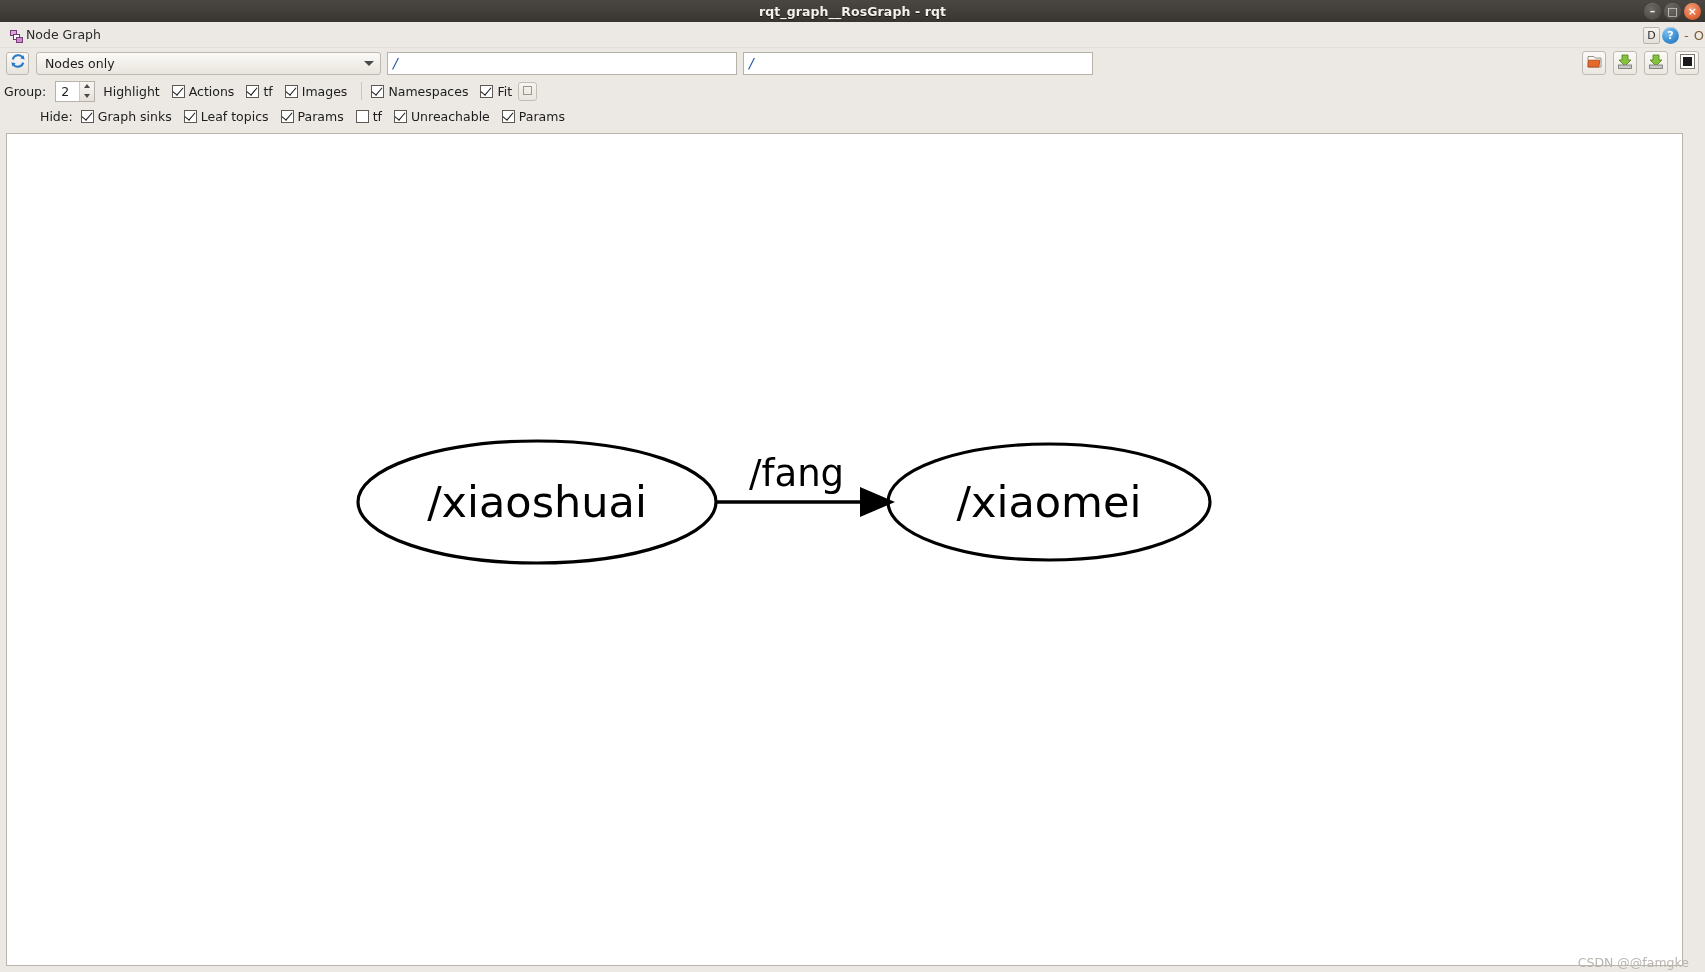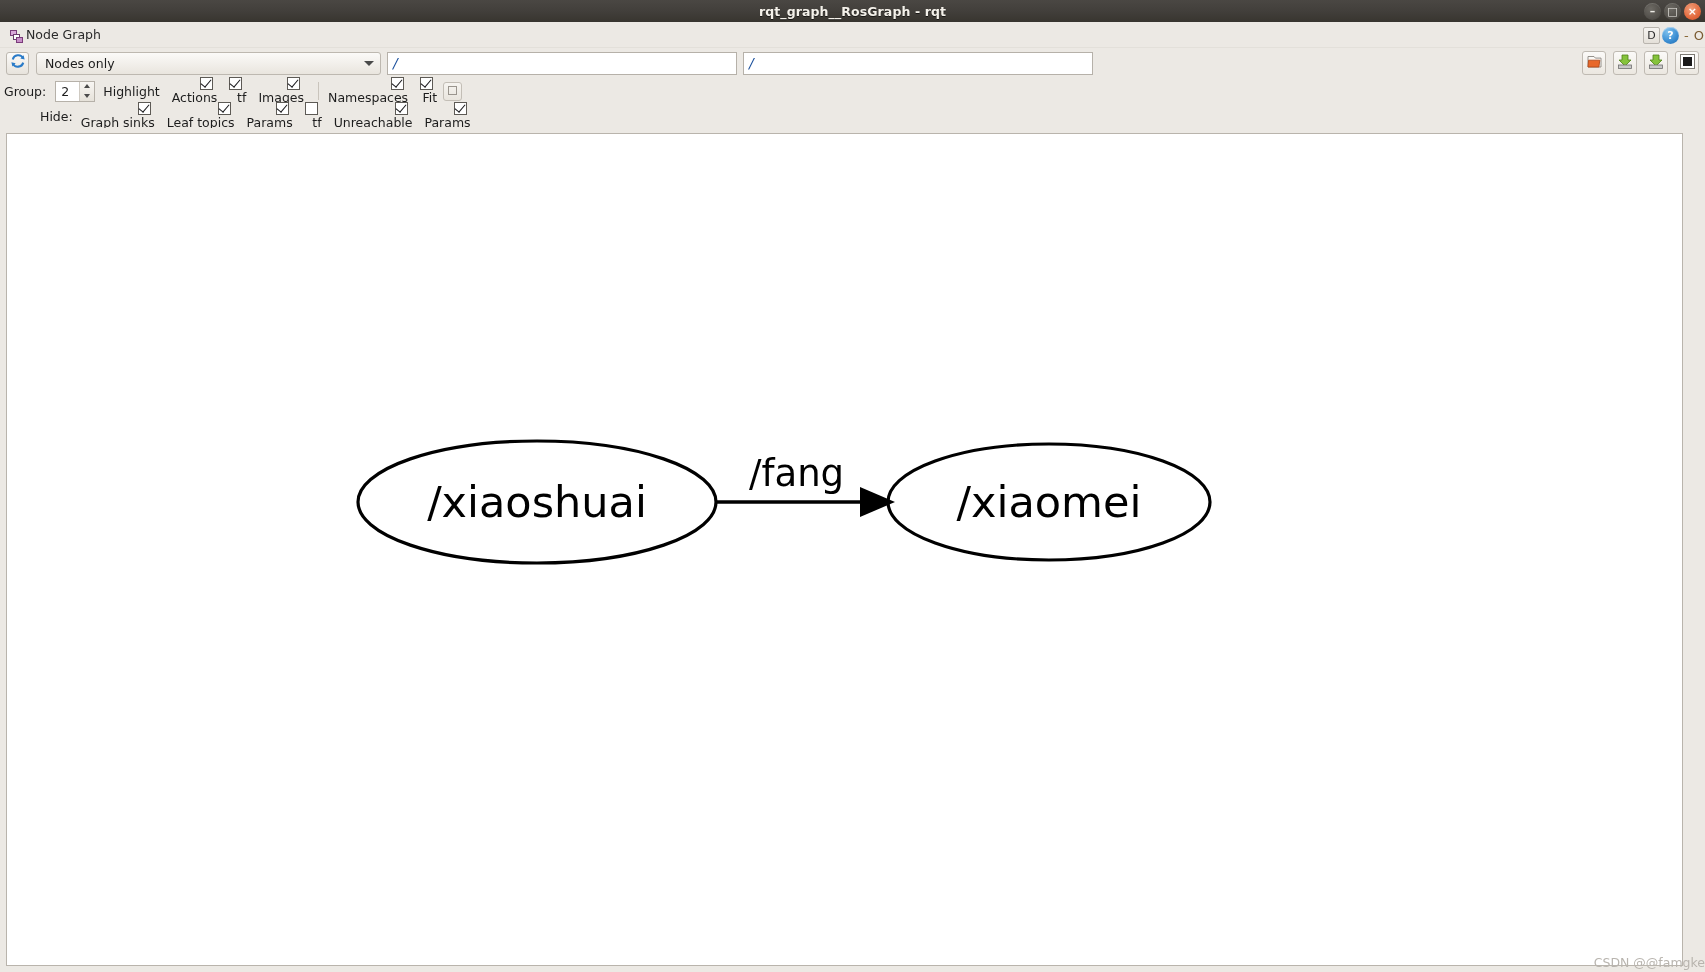--- a/index.html
+++ b/index.html
@@ -257,24 +257,23 @@
   .spin-up, .spin-dn {
     width: 0; height: 0;
     border-left: 3px solid transparent;
     border-right: 3px solid transparent;
   }
   .spin-up { border-bottom: 4px solid #4a4a4a; }
   .spin-dn { border-top: 4px solid #4a4a4a; }
 
   .cbx-item {
     display: flex;
-    align-items: flex-end;
+    align-items: center;
     margin-right: 12px;
     white-space: nowrap;
-    flex-direction: column;
   }
   .cbx {
     width: 13px;
     height: 13px;
     border: 1px solid #5d5a55;
     background: #ffffff;
     margin-right: 4px;
     display: flex;
     align-items: center;
     justify-content: center;
@@ -339,21 +338,21 @@
     font-size: 43px;
     fill: #000;
   }
   .edge-label {
     font-family: "DejaVu Sans", "Liberation Sans", sans-serif;
     font-size: 37px;
     fill: #000;
   }
   .watermark {
     position: absolute;
-    right: 0;
+    right: 16px;
     bottom: 2px;
     font-size: 12.5px;
     color: #b8b4ae;
     user-select: none;
   }
 </style>
 </head>
 <body>
 
 <div class="titlebar">

